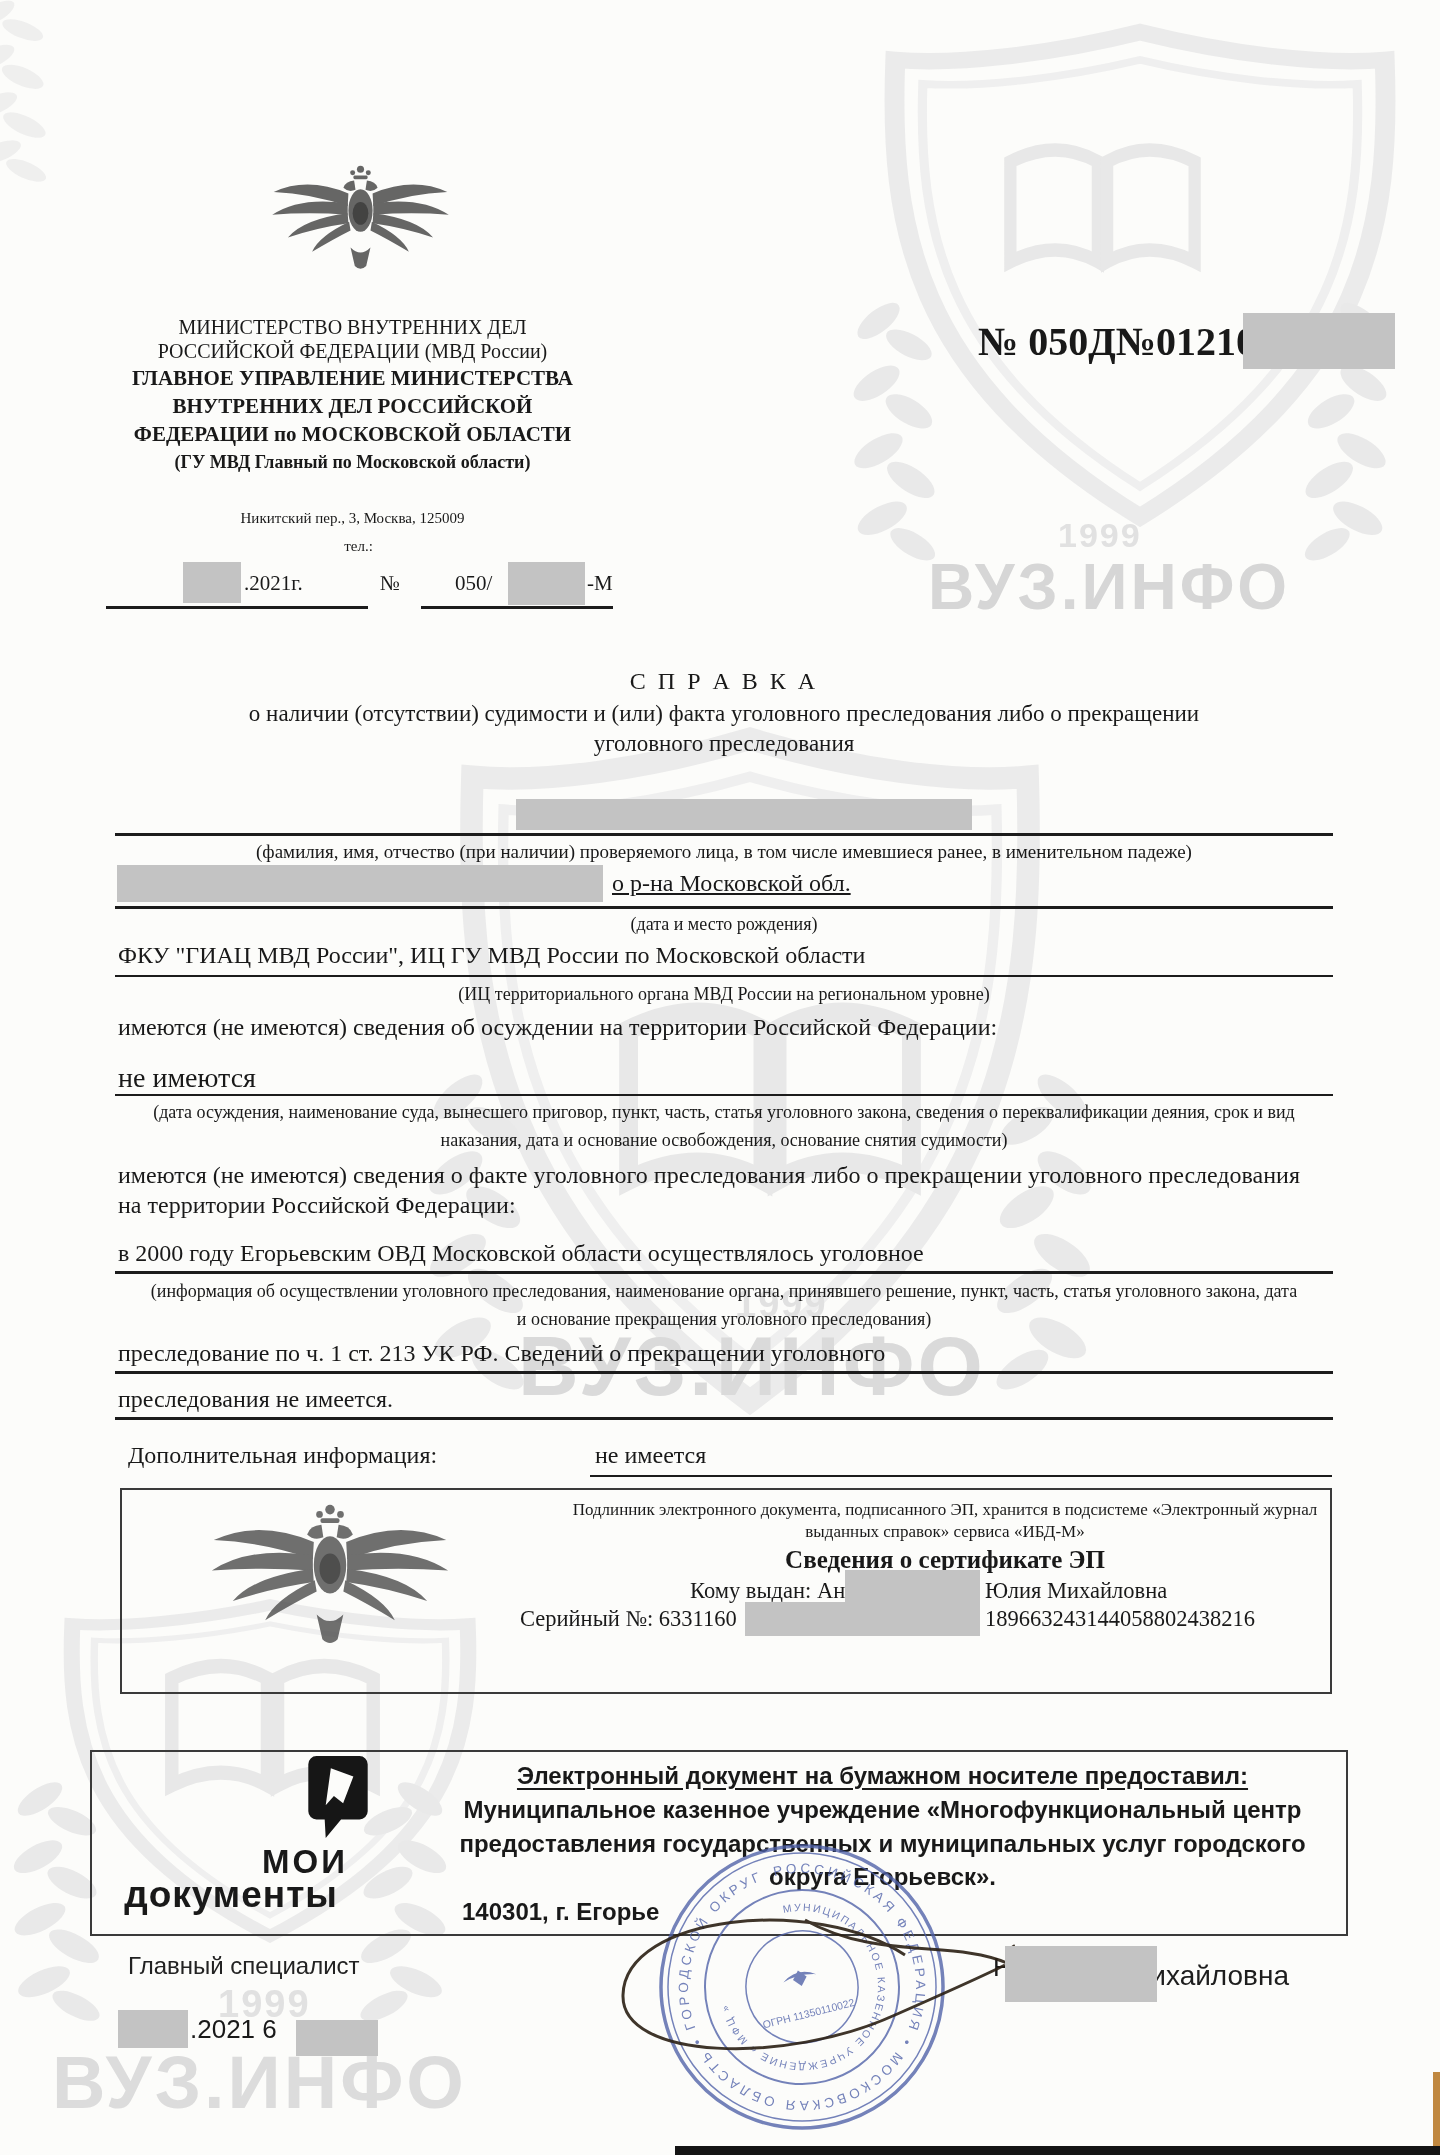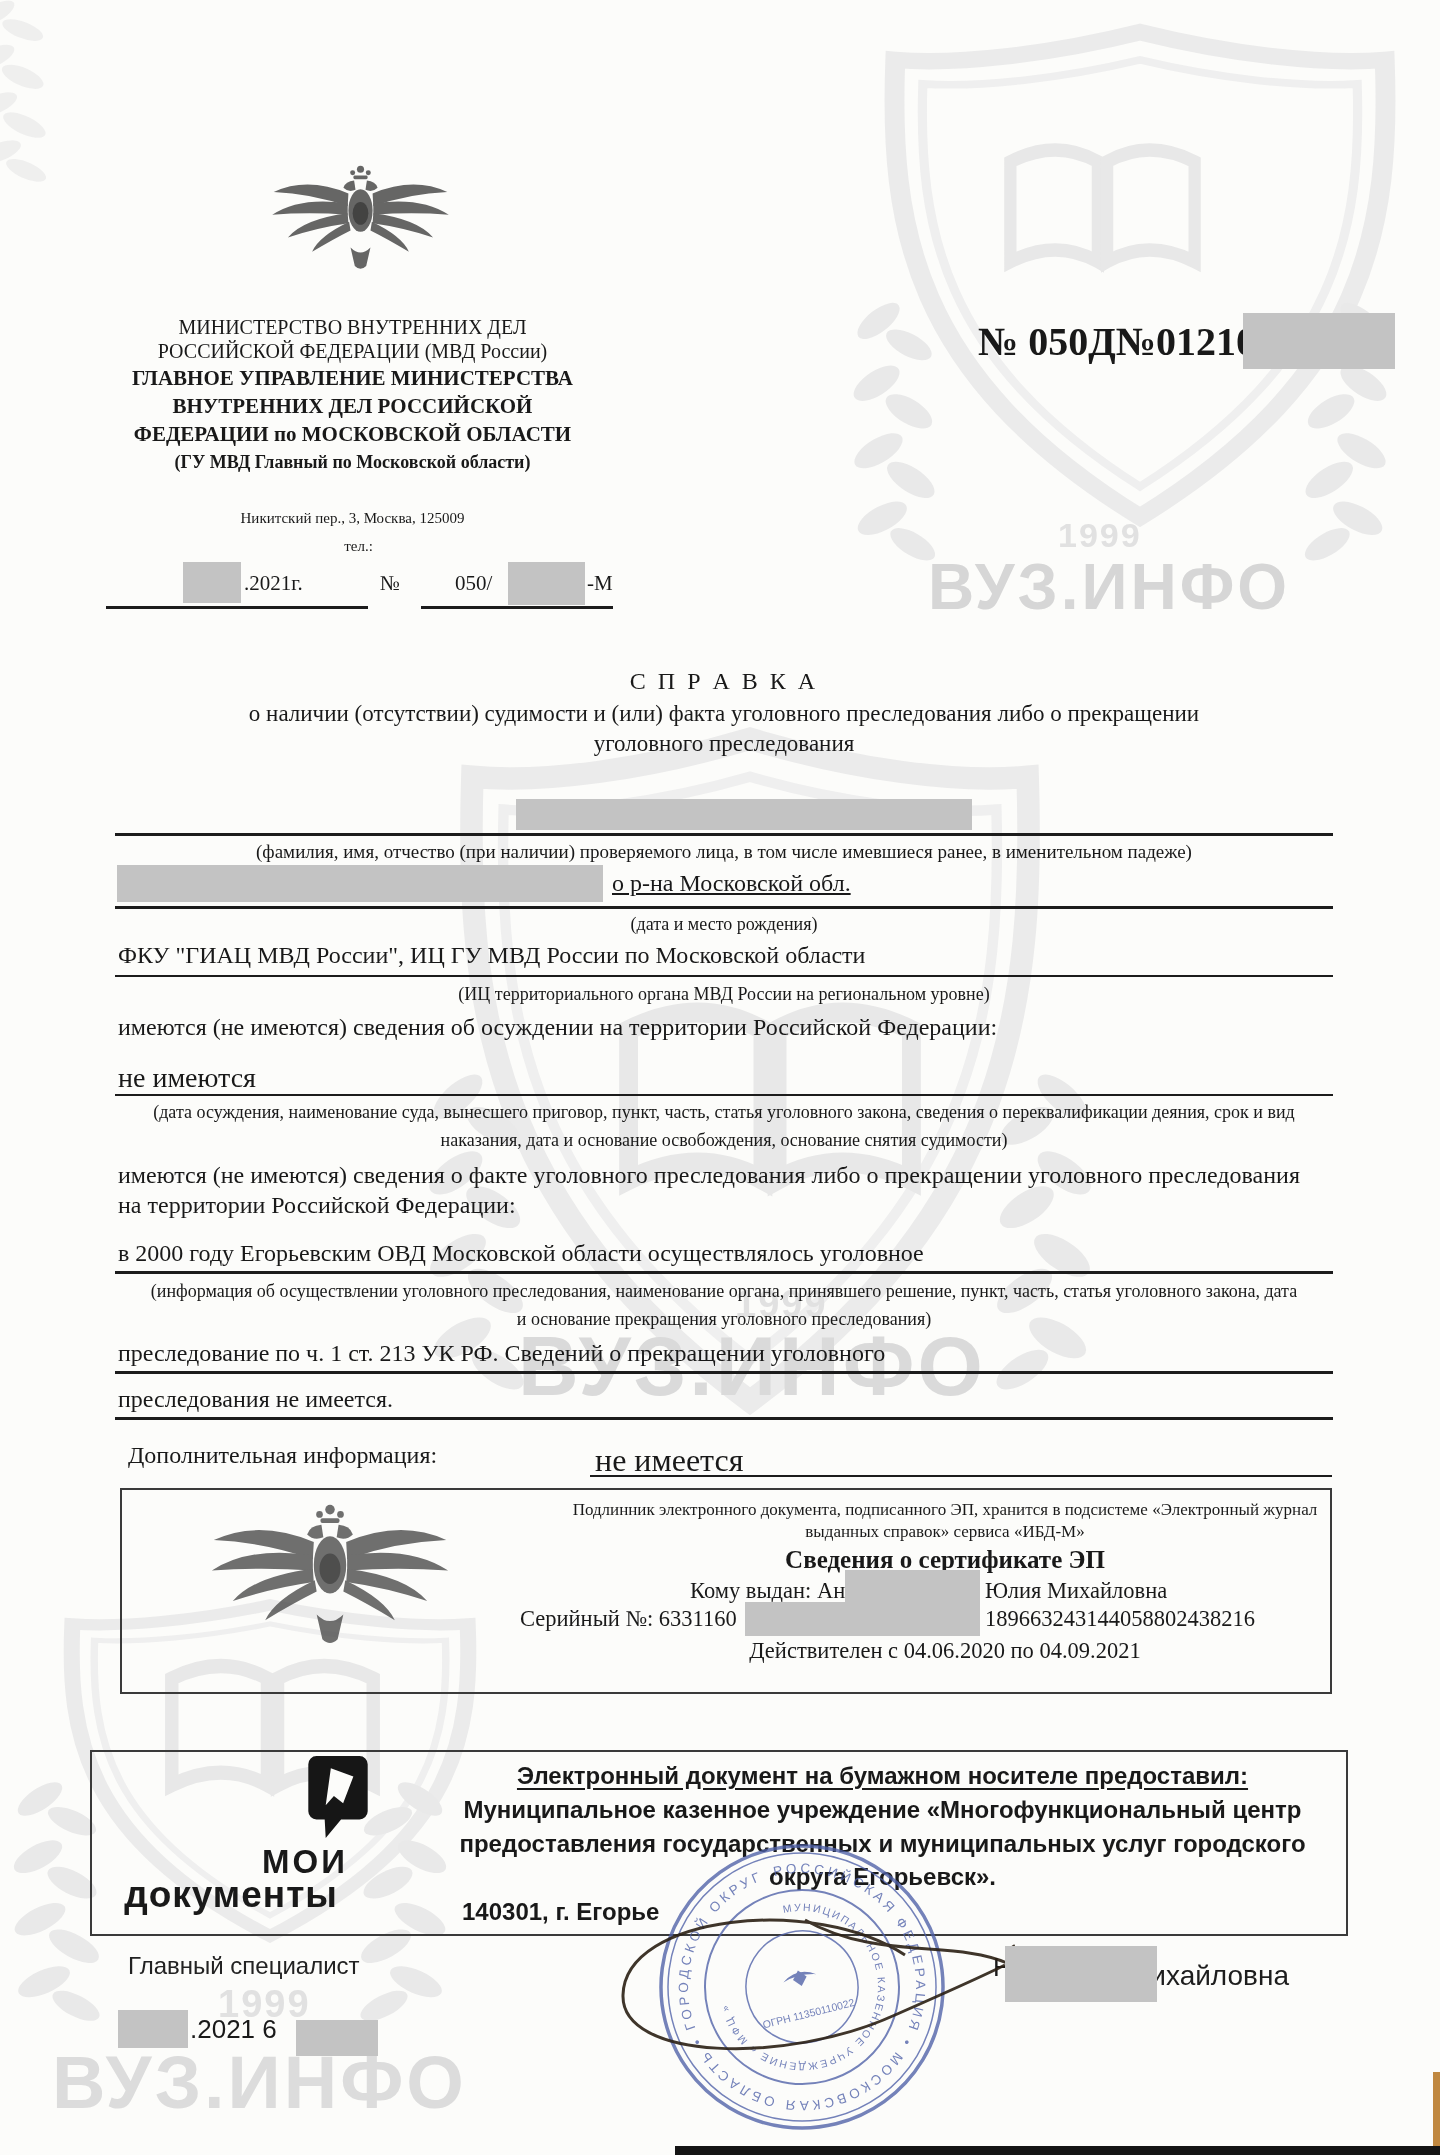--- a/index.html
+++ b/index.html
@@ -175,37 +175,36 @@
   <div class="txt" style="left:118px;top:1240px;font-size:24px;">в 2000 году Егорьевским ОВД Московской области осуществлялось уголовное</div>
   <div class="rule" style="left:115px;top:1271px;width:1218px;height:3px;"></div>
   <div class="cap" style="top:1281px;font-size:18px;">(информация об осуществлении уголовного преследования, наименование органа, принявшего решение, пункт, часть, статья уголовного закона, дата</div>
   <div class="cap" style="top:1309px;font-size:18px;">и основание прекращения уголовного преследования)</div>
   <div class="txt" style="left:118px;top:1340px;font-size:24px;">преследование по ч. 1 ст. 213 УК РФ. Сведений о прекращении уголовного</div>
   <div class="rule" style="left:115px;top:1371px;width:1218px;height:3px;"></div>
   <div class="txt" style="left:118px;top:1386px;font-size:24px;">преследования не имеется.</div>
   <div class="rule" style="left:115px;top:1417px;width:1218px;height:3px;"></div>
 
   <div class="txt" style="left:128px;top:1442px;font-size:24px;">Дополнительная информация:</div>
-  <div class="txt" style="left:595px;top:1442px;font-size:32px;">не имеется</div>
+  <div class="txt" style="left:595px;top:1442px;font-size:24px;">не имеется</div>
   <div class="rule" style="left:590px;top:1475px;width:742px;height:2px;"></div>
 
   <div class="boxframe" style="left:120px;top:1488px;width:1208px;height:202px;"></div>
   <svg class="txt" style="left:185px;top:1502px;opacity:.8;z-index:2" width="290" height="162" viewBox="0 0 260 170">
       <use href="#eagle-sym"></use>
     </svg>
   <div class="txt c" style="left:560px;top:1522px;width:770px;font-size:17px;">выданных справок» сервиса «ИБД-М»</div>
   <div class="txt c" style="left:560px;top:1500px;width:770px;font-size:17px;">Подлинник электронного документа, подписанного ЭП, хранится в подсистеме «Электронный журнал</div>
   <div class="txt c b" style="left:560px;top:1546px;width:770px;font-size:25px;">Сведения о сертификате ЭП</div>
   <div class="txt" style="left:690px;top:1578px;font-size:22.5px;">Кому выдан: Ант</div>
   <div class="txt" style="left:985px;top:1578px;font-size:22.5px;">Юлия Михайловна</div>
   <div class="redact" style="left:845px;top:1570px;width:135px;height:32px;"></div>
   <div class="txt" style="left:520px;top:1606px;font-size:22.5px;">Серийный №: 6331160</div>
   <div class="txt" style="left:985px;top:1606px;font-size:22.5px;">189663243144058802438216</div>
   <div class="redact" style="left:745px;top:1602px;width:235px;height:34px;"></div>
-  <div class="txt c" style="left:560px;top:1638px;width:770px;font-size:22.5px;">Действителен с 04.06.2020 по 04.09.2021</div>
 
   <div class="boxframe" style="left:90px;top:1750px;width:1254px;height:182px;"></div>
   <svg class="txt" style="left:306px;top:1754px;z-index:2" width="64" height="86" viewBox="0 0 62 84">
     <path fill="#161616" d="M10 2 h42 a8 8 0 0 1 8 8 v46 a8 8 0 0 1 -8 8 h-18 l-15 18 -1 -18 h-8 a8 8 0 0 1 -8 -8 v-46 a8 8 0 0 1 8 -8 z"></path>
     <path fill="#fcfcfa" d="M24 14 l22 8 -10 26 -9 -7 -8 9 z"></path>
   </svg>
   <div class="txt c b san" style="left:250px;top:1843px;width:110px;font-size:33px;letter-spacing:3px;">МОИ</div>
   <div class="txt c b san" style="left:98px;top:1874px;width:266px;font-size:37px;letter-spacing:1px;">документы</div>
 
   <div class="txt c b san" style="left:430px;top:1762px;width:905px;font-size:24px;text-decoration:underline;text-underline-offset:4px;">Электронный документ на бумажном носителе предоставил:</div>

